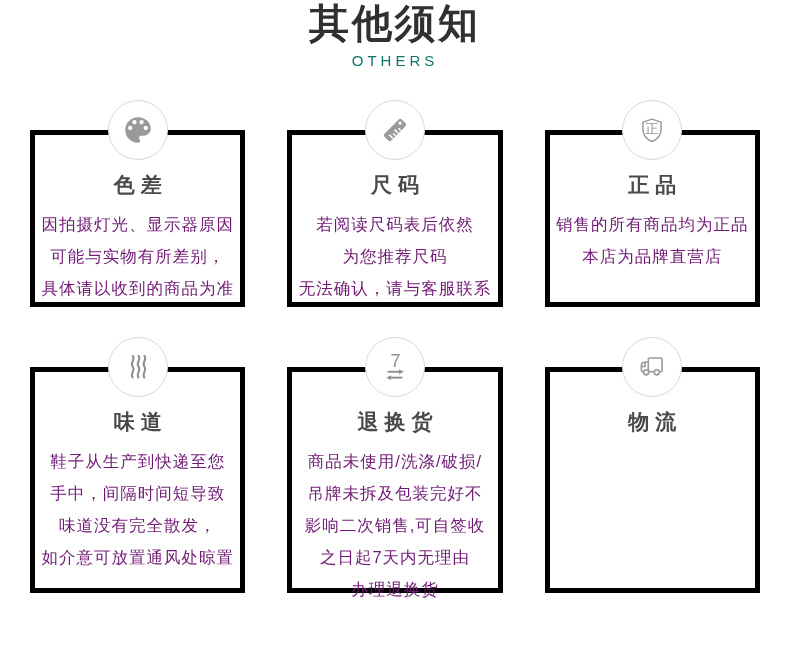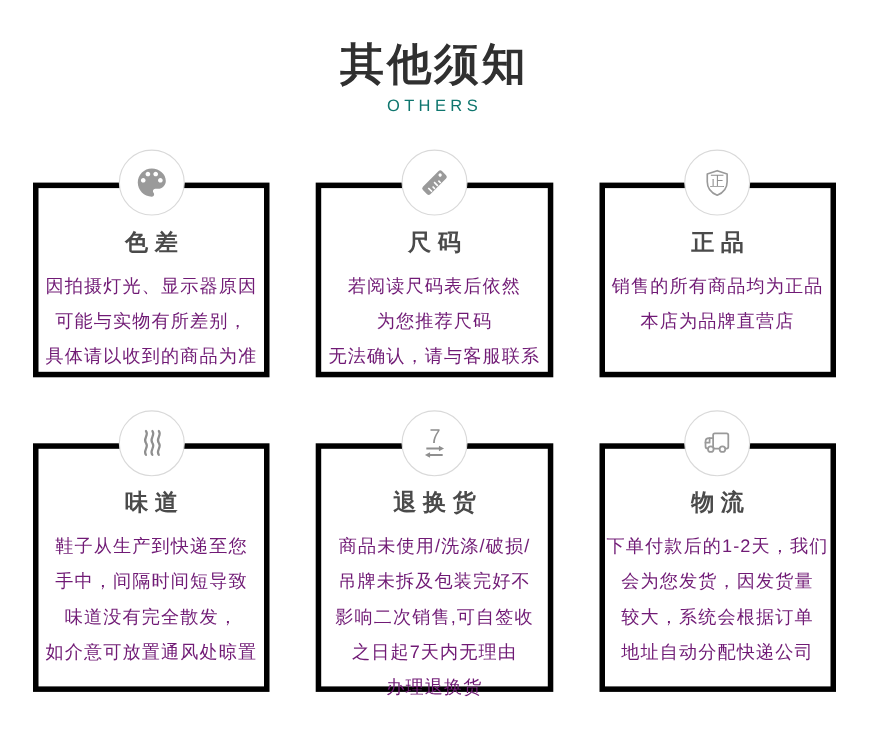--- a/index.html
+++ b/index.html
@@ -1,20 +1,20 @@
 <!DOCTYPE html>
 <html><head>
 <meta charset="utf-8">
 <style>
   html, body { margin: 0; padding: 0; }
   body {
     width: 790px; height: 663px; background: #ffffff; overflow: hidden;
     font-family: "Liberation Sans", "DejaVu Sans", sans-serif;
   }
-  .header { text-align: center; padding-top: 36px; }
+  .header { text-align: center; }
   .page-title {
     margin: 0; font-size: 40px; font-weight: bold; color: #303030;
     letter-spacing: 3px; line-height: 46px;
   }
   .page-subtitle {
     margin: 6px 0 0; font-size: 15px; color: #0f766e;
     letter-spacing: 4px; font-weight: normal; line-height: 18px;
   }
   .row { display: flex; gap: 42px; padding: 0 30px; }
   .row1 { margin-top: 60px; }
@@ -160,22 +160,16 @@
           <rect x="12.5" y="7.5" width="13" height="13" rx="1.5"></rect>
           <path d="M12.5 11.5 H9 C7.3 11.5 6 12.8 6 14.5 V18.5 C6 19.6 6.9 20.5 8 20.5"></path>
           <path d="M6 15.5 H9.5 V11.5"></path>
           <circle cx="10.5" cy="21" r="2.4" fill="#ffffff"></circle>
           <circle cx="20.5" cy="21" r="2.4" fill="#ffffff"></circle>
         </g>
       </svg>
     </div>
     <div class="card">
       <h2 class="card-title">物流</h2>
-      <div class="card-body">
-        <p class="line">下单付款后的1-2天，我们</p>
-        <p class="line">会为您发货，因发货量</p>
-        <p class="line">较大，系统会根据订单</p>
-        <p class="line">地址自动分配快递公司</p>
-      </div>
     </div>
   </section>
 
 </div>
 
 </body></html>

